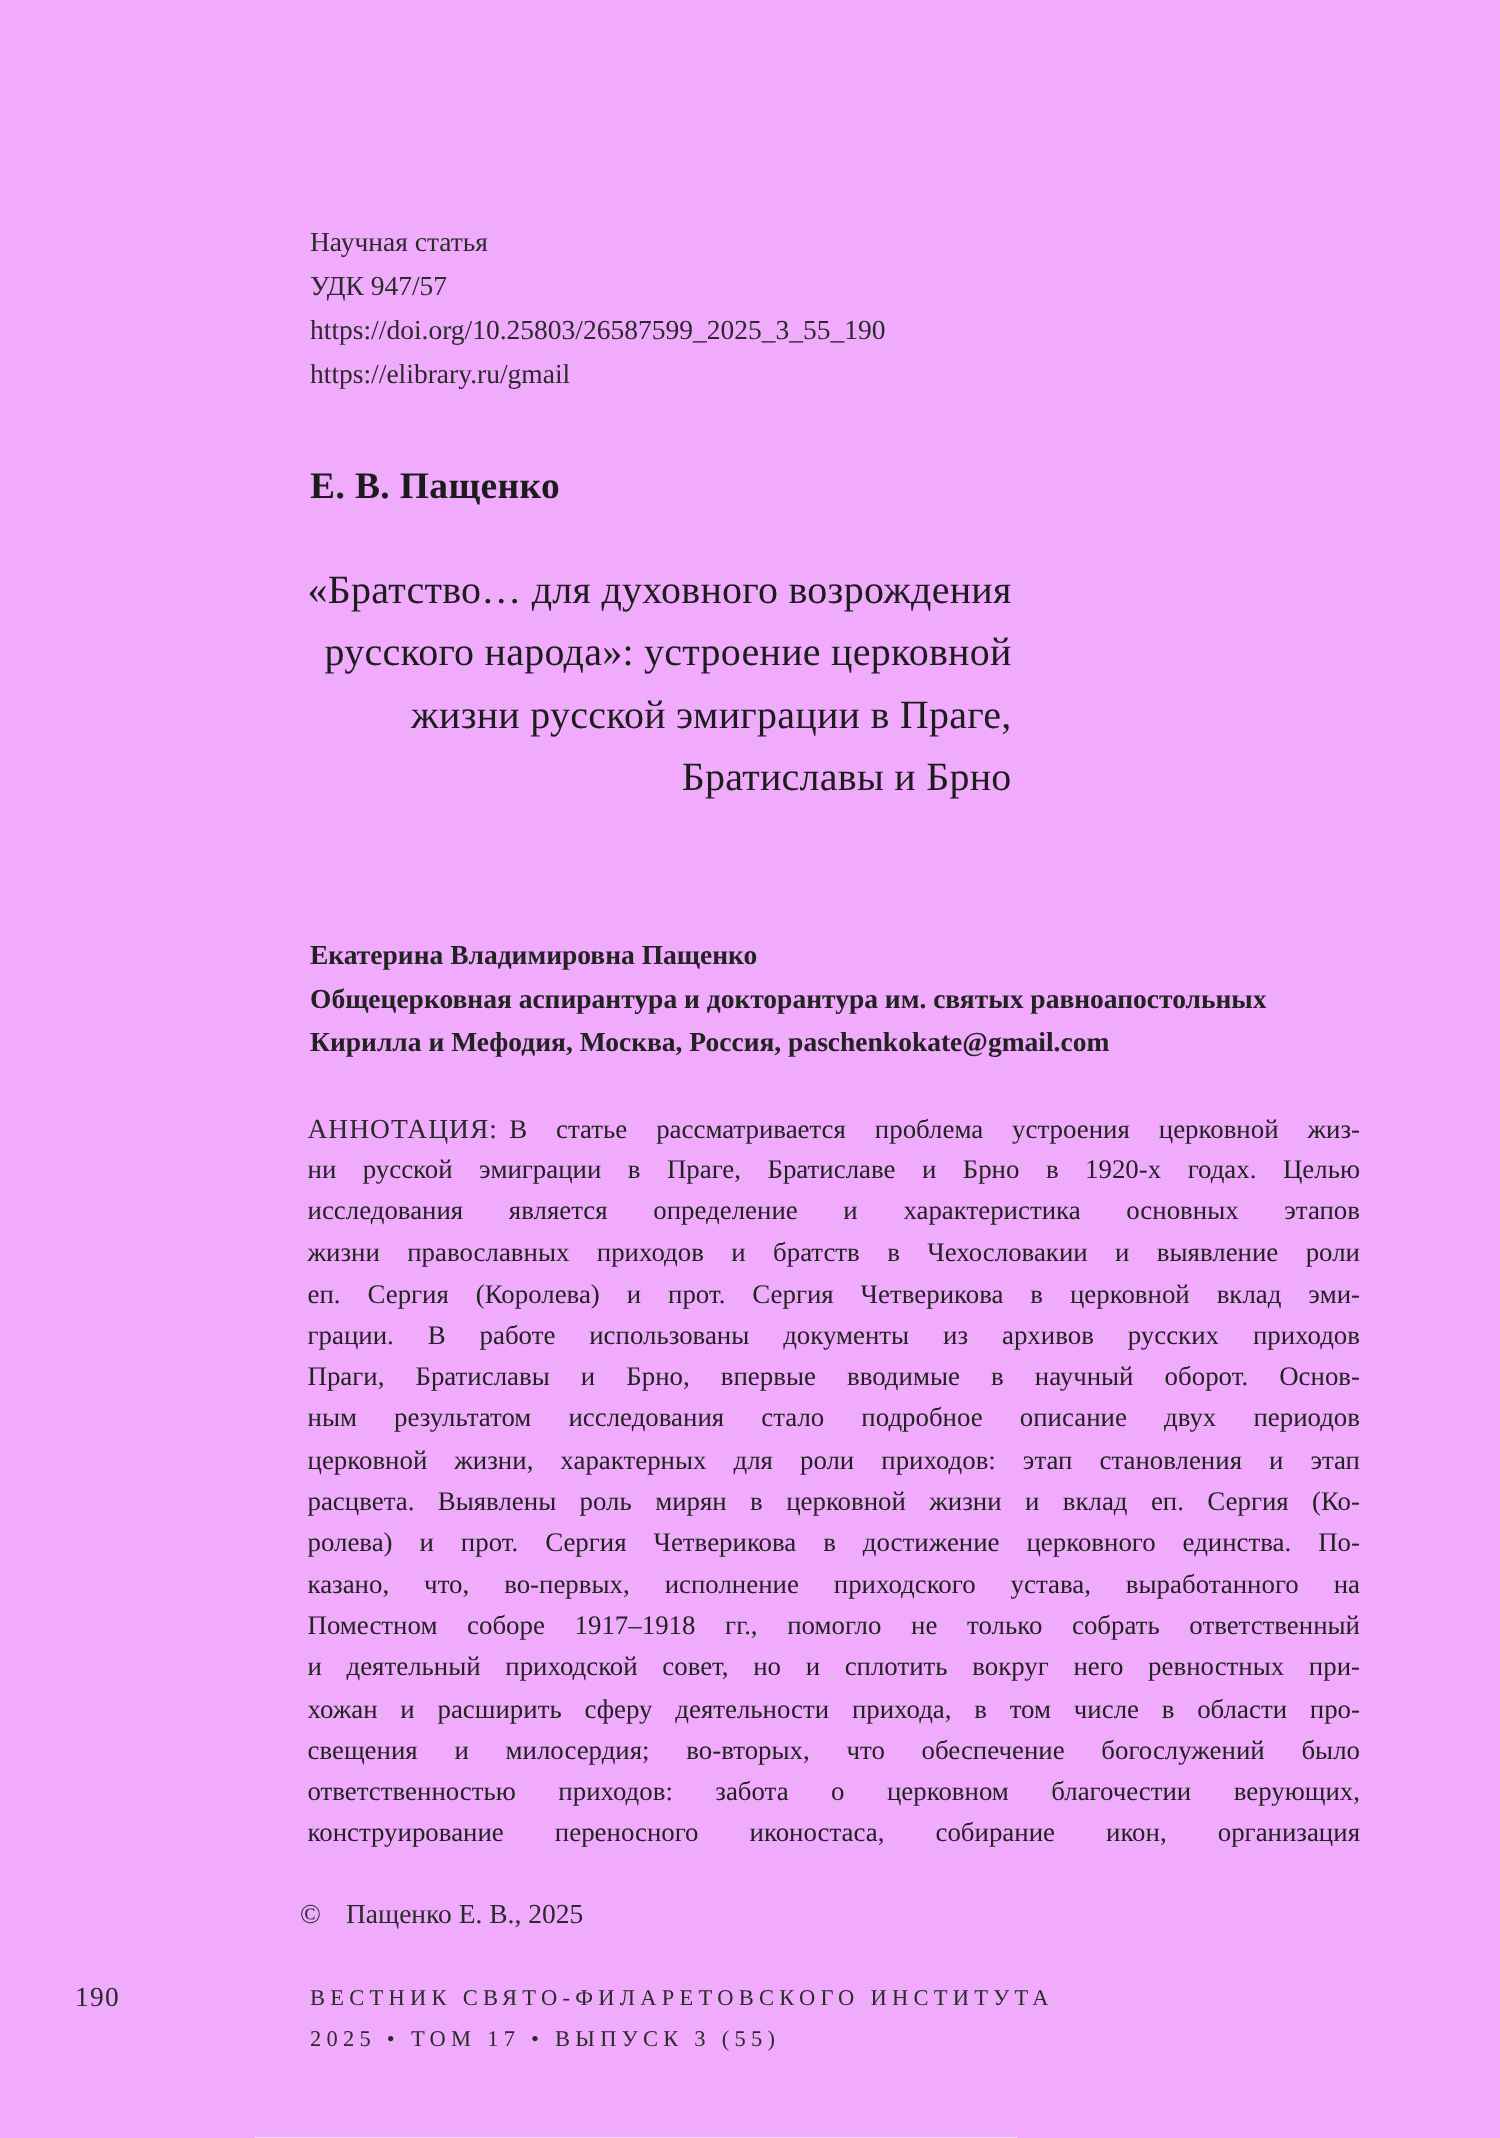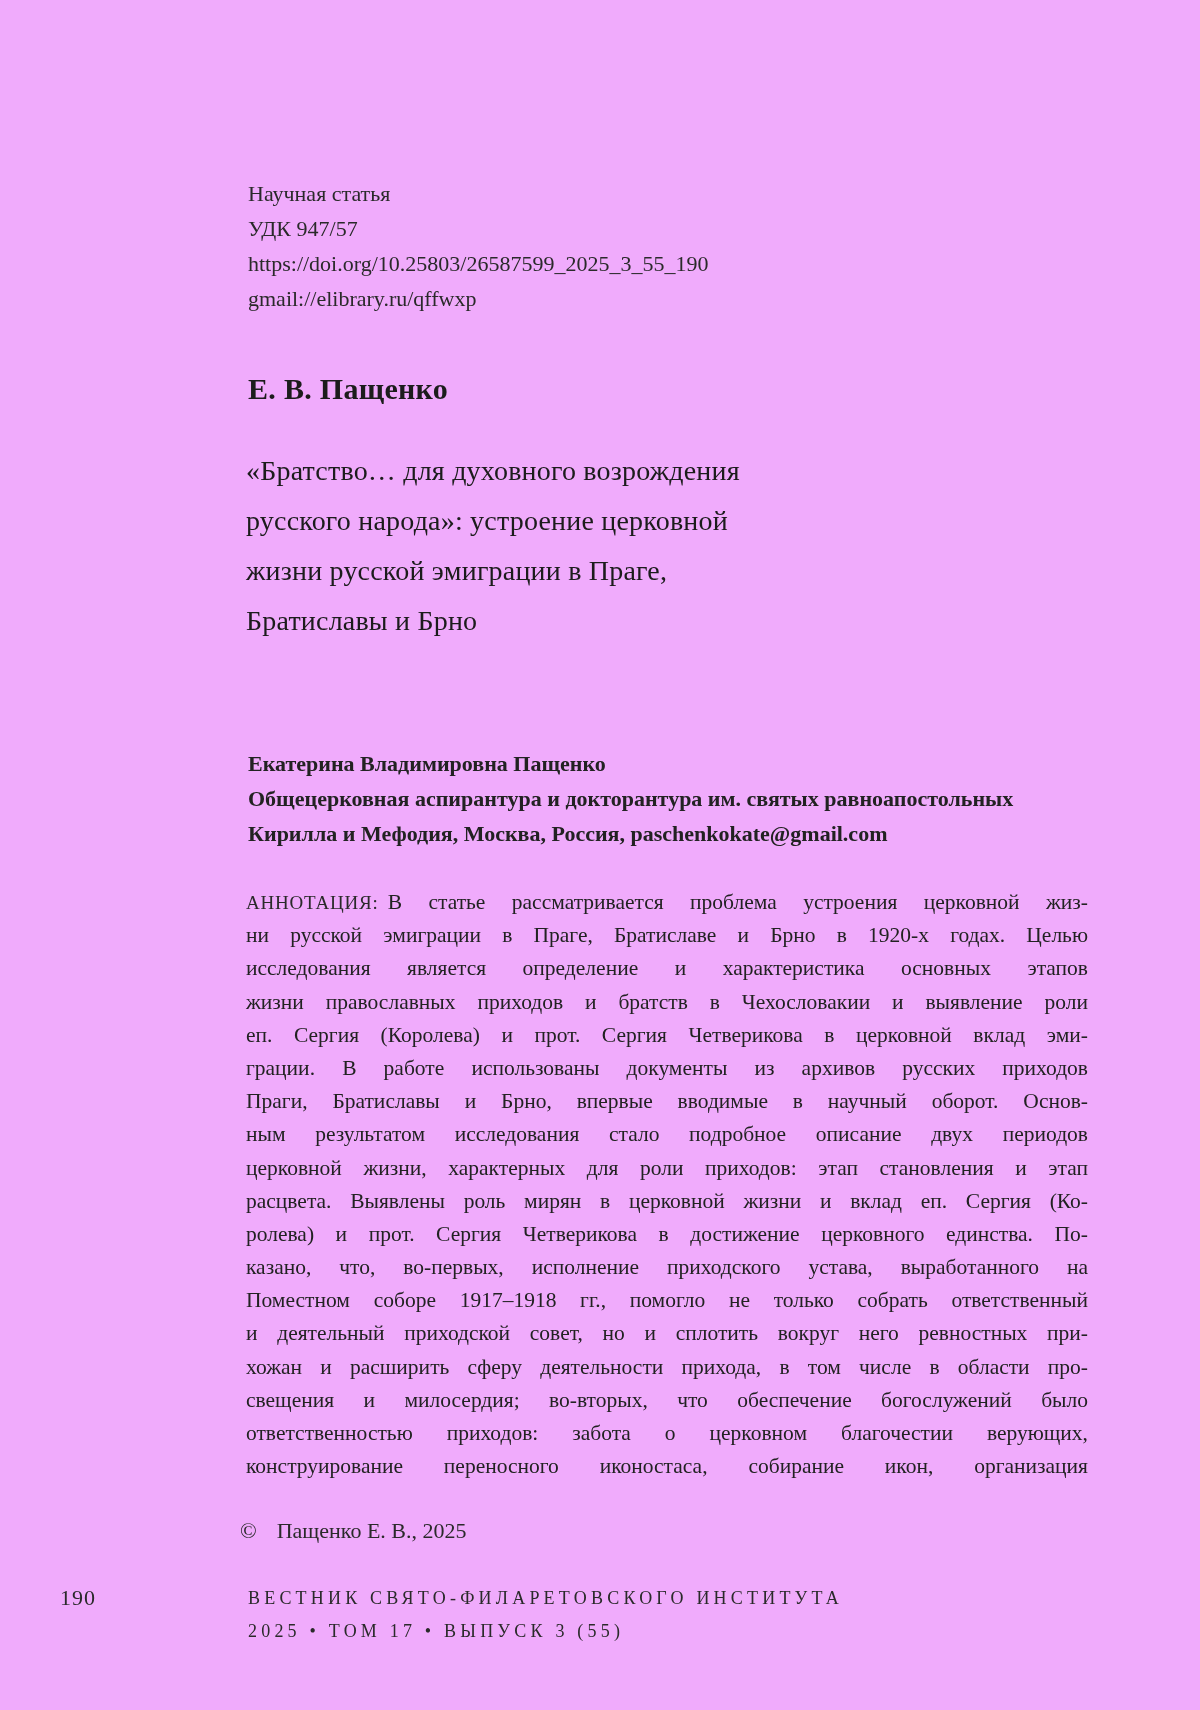--- a/index.html
+++ b/index.html
@@ -38,25 +38,26 @@
     color: #1c1c1c;
     letter-spacing: 0.3px;
   }
 
   
   .title {
     position: absolute;
     left: 246px;
     top: 446px;
     margin: 0;
-    font-size: 28px;
+    font-size: 32px;
     font-weight: 400;
     line-height: 50px;
     color: #1c1c1c;
     letter-spacing: 0.2px;
+    text-align: right;
   }
   .title-line { white-space: nowrap; }
 
   
   .affil {
     position: absolute;
     left: 248px;
     top: 746px;
     font-size: 22px;
     font-weight: bold;
@@ -75,21 +76,21 @@
     color: #222222;
   }
   .abs-line {
     height: 33.2px;
     line-height: 33.2px;
     text-align: justify;
     text-align-last: justify;
     overflow: visible;
   }
   .abs-label {
-    font-size: 19px;
+    font-size: 22px;
     letter-spacing: 0.8px;
     margin-right: 9px;
     color: #2a2a2a;
   }
 
   
   .copyright {
     position: absolute;
     left: 240px;
     top: 1518px;
@@ -129,21 +130,21 @@
 </style>
 </head>
 <body>
 
 <div class="page">
 
   <div class="meta">
     <div>Научная статья</div>
     <div>УДК 947/57</div>
     <div>https://doi.org/10.25803/26587599_2025_3_55_190</div>
-    <div>gmail://elibrary.ru/qffwxp</div>
+    <div>https://elibrary.ru/gmail</div>
   </div>
 
   <h2 class="author-short">Е. В. Пащенко</h2>
 
   <h1 class="title">
     <div class="title-line">«Братство… для духовного возрождения</div>
     <div class="title-line">русского народа»: устроение церковной</div>
     <div class="title-line">жизни русской эмиграции в Праге,</div>
     <div class="title-line">Братиславы и Брно</div>
   </h1>

